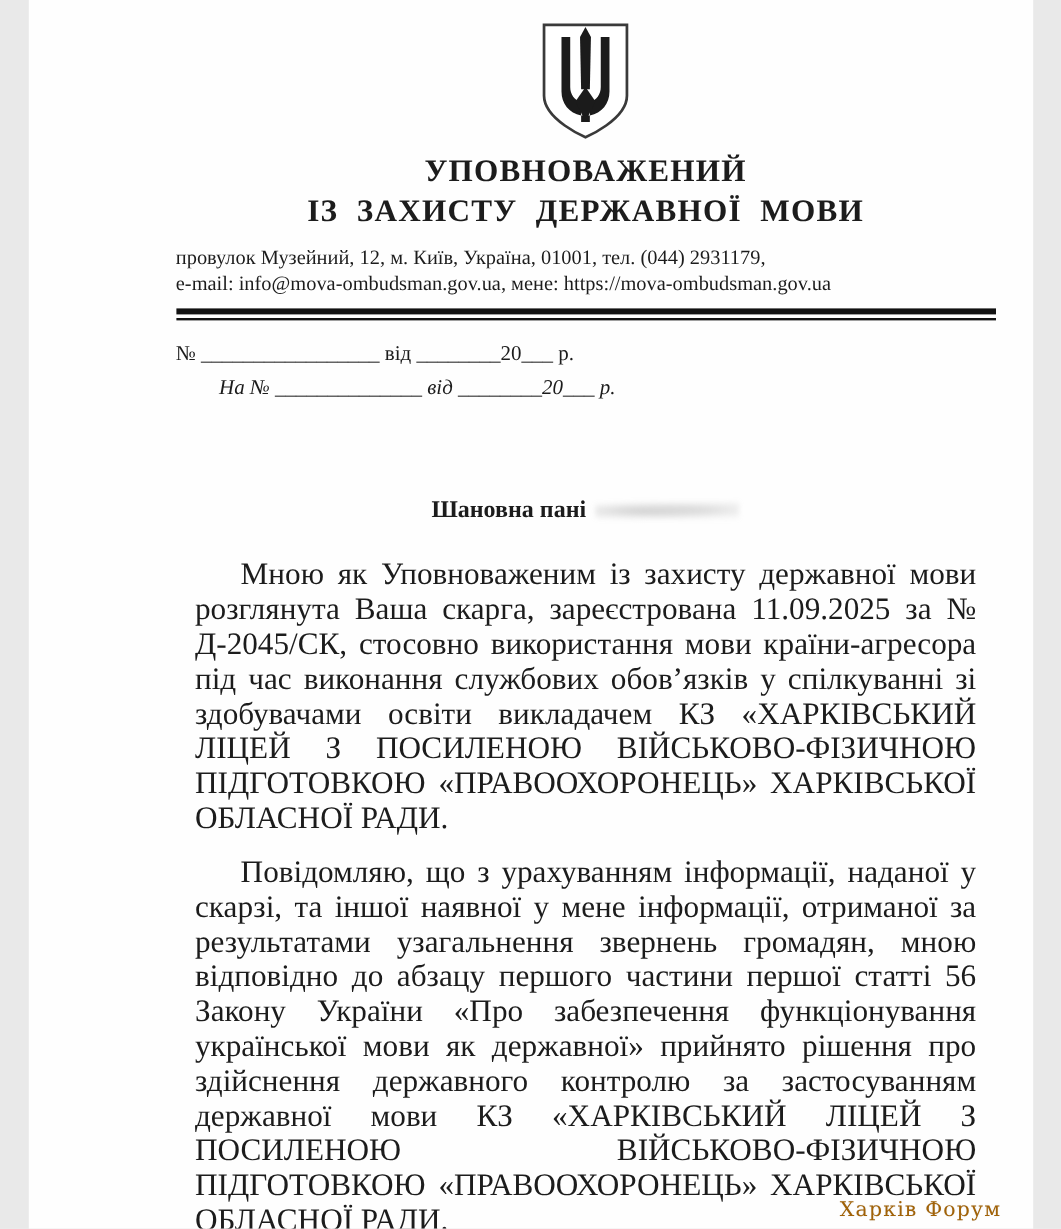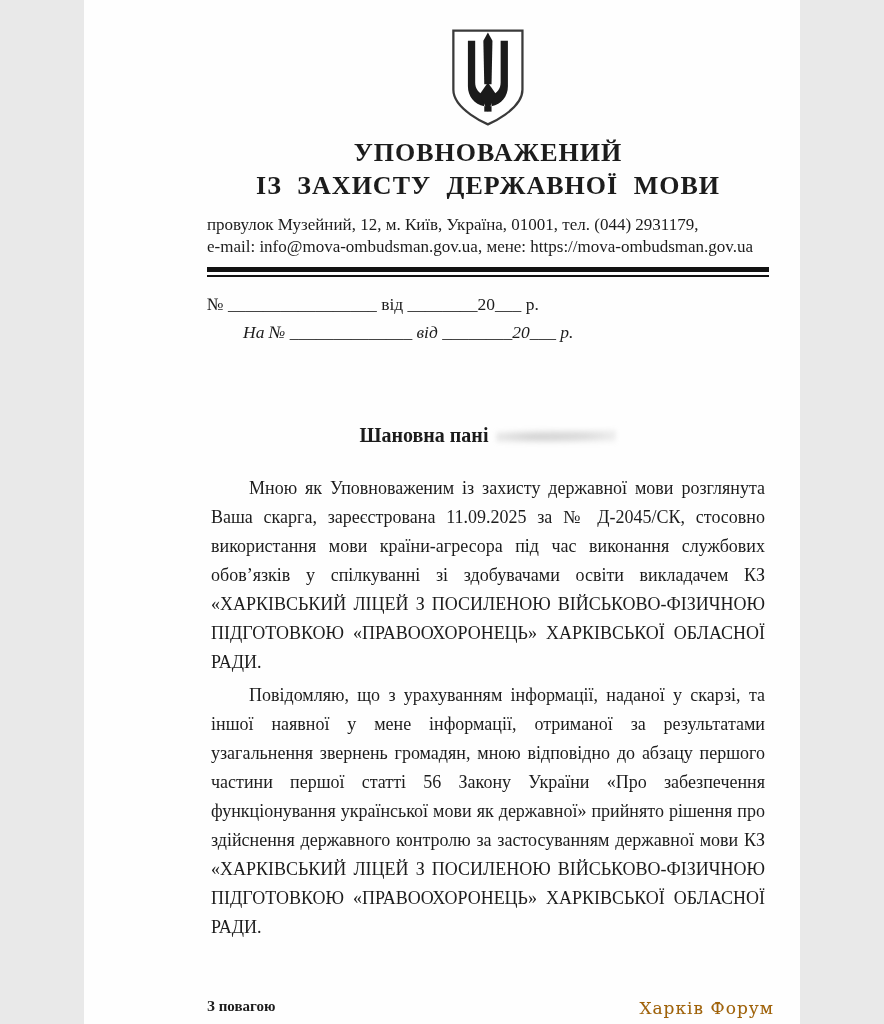--- a/index.html
+++ b/index.html
@@ -1,25 +1,25 @@
 <!DOCTYPE html>
 <html><head>
 <meta charset="utf-8">
 <style>
   html,body{margin:0;padding:0;background:#e9e9e9;}
   .page{
     position:relative;
-    width:716px;height:1024px;
+    width:837px;height:1024px;
     margin:0 auto;
     background:#fefefe;
     font-family:"Liberation Serif","DejaVu Serif",serif;
     color:#1c1c1c;
     overflow:hidden;
     box-sizing:border-box;
-    padding:28px 31px 0 123px;
+    padding:18px 31px 0 123px;
   }
   .emblem-wrap{width:100%;text-align:center;height:102px;}
   .emblem-wrap svg{height:100px;}
   .org-title{
     text-align:center;font-weight:bold;font-size:26px;line-height:33px;
     letter-spacing:1px;margin-top:6px;
   }
   .org-title .l2{word-spacing:8px;}
   .org-address{
     text-align:left;font-size:17px;line-height:22px;margin-top:12px;
@@ -38,22 +38,22 @@
   .redacted{
     display:inline-block;vertical-align:middle;
     width:120px;height:16px;margin-left:8px;
     background:
       radial-gradient(ellipse at 30% 50%, rgba(120,120,120,.28), rgba(255,255,255,0) 70%),
       radial-gradient(ellipse at 75% 40%, rgba(140,140,140,.22), rgba(255,255,255,0) 70%);
     filter:blur(2px);
   }
   .body-text{margin-top:27px;}
   .body-text p{
-    margin:4px;text-align:justify;text-indent:38px;
-    font-size:18px;line-height:29px;
+    margin:16px;text-align:justify;text-indent:38px;
+    font-size:26px;line-height:29px;
   }
   .closing{margin-top:56px;font-weight:bold;font-size:15px;}
   .sig-row{
     margin-top:24px;display:flex;justify-content:space-between;
     font-weight:bold;font-size:19.5px;
   }
   .watermark{
     position:absolute;right:26px;bottom:6px;
     font-size:17px;color:#a16207;letter-spacing:1px;
     text-shadow:0 0 1px #dcdcdc;

